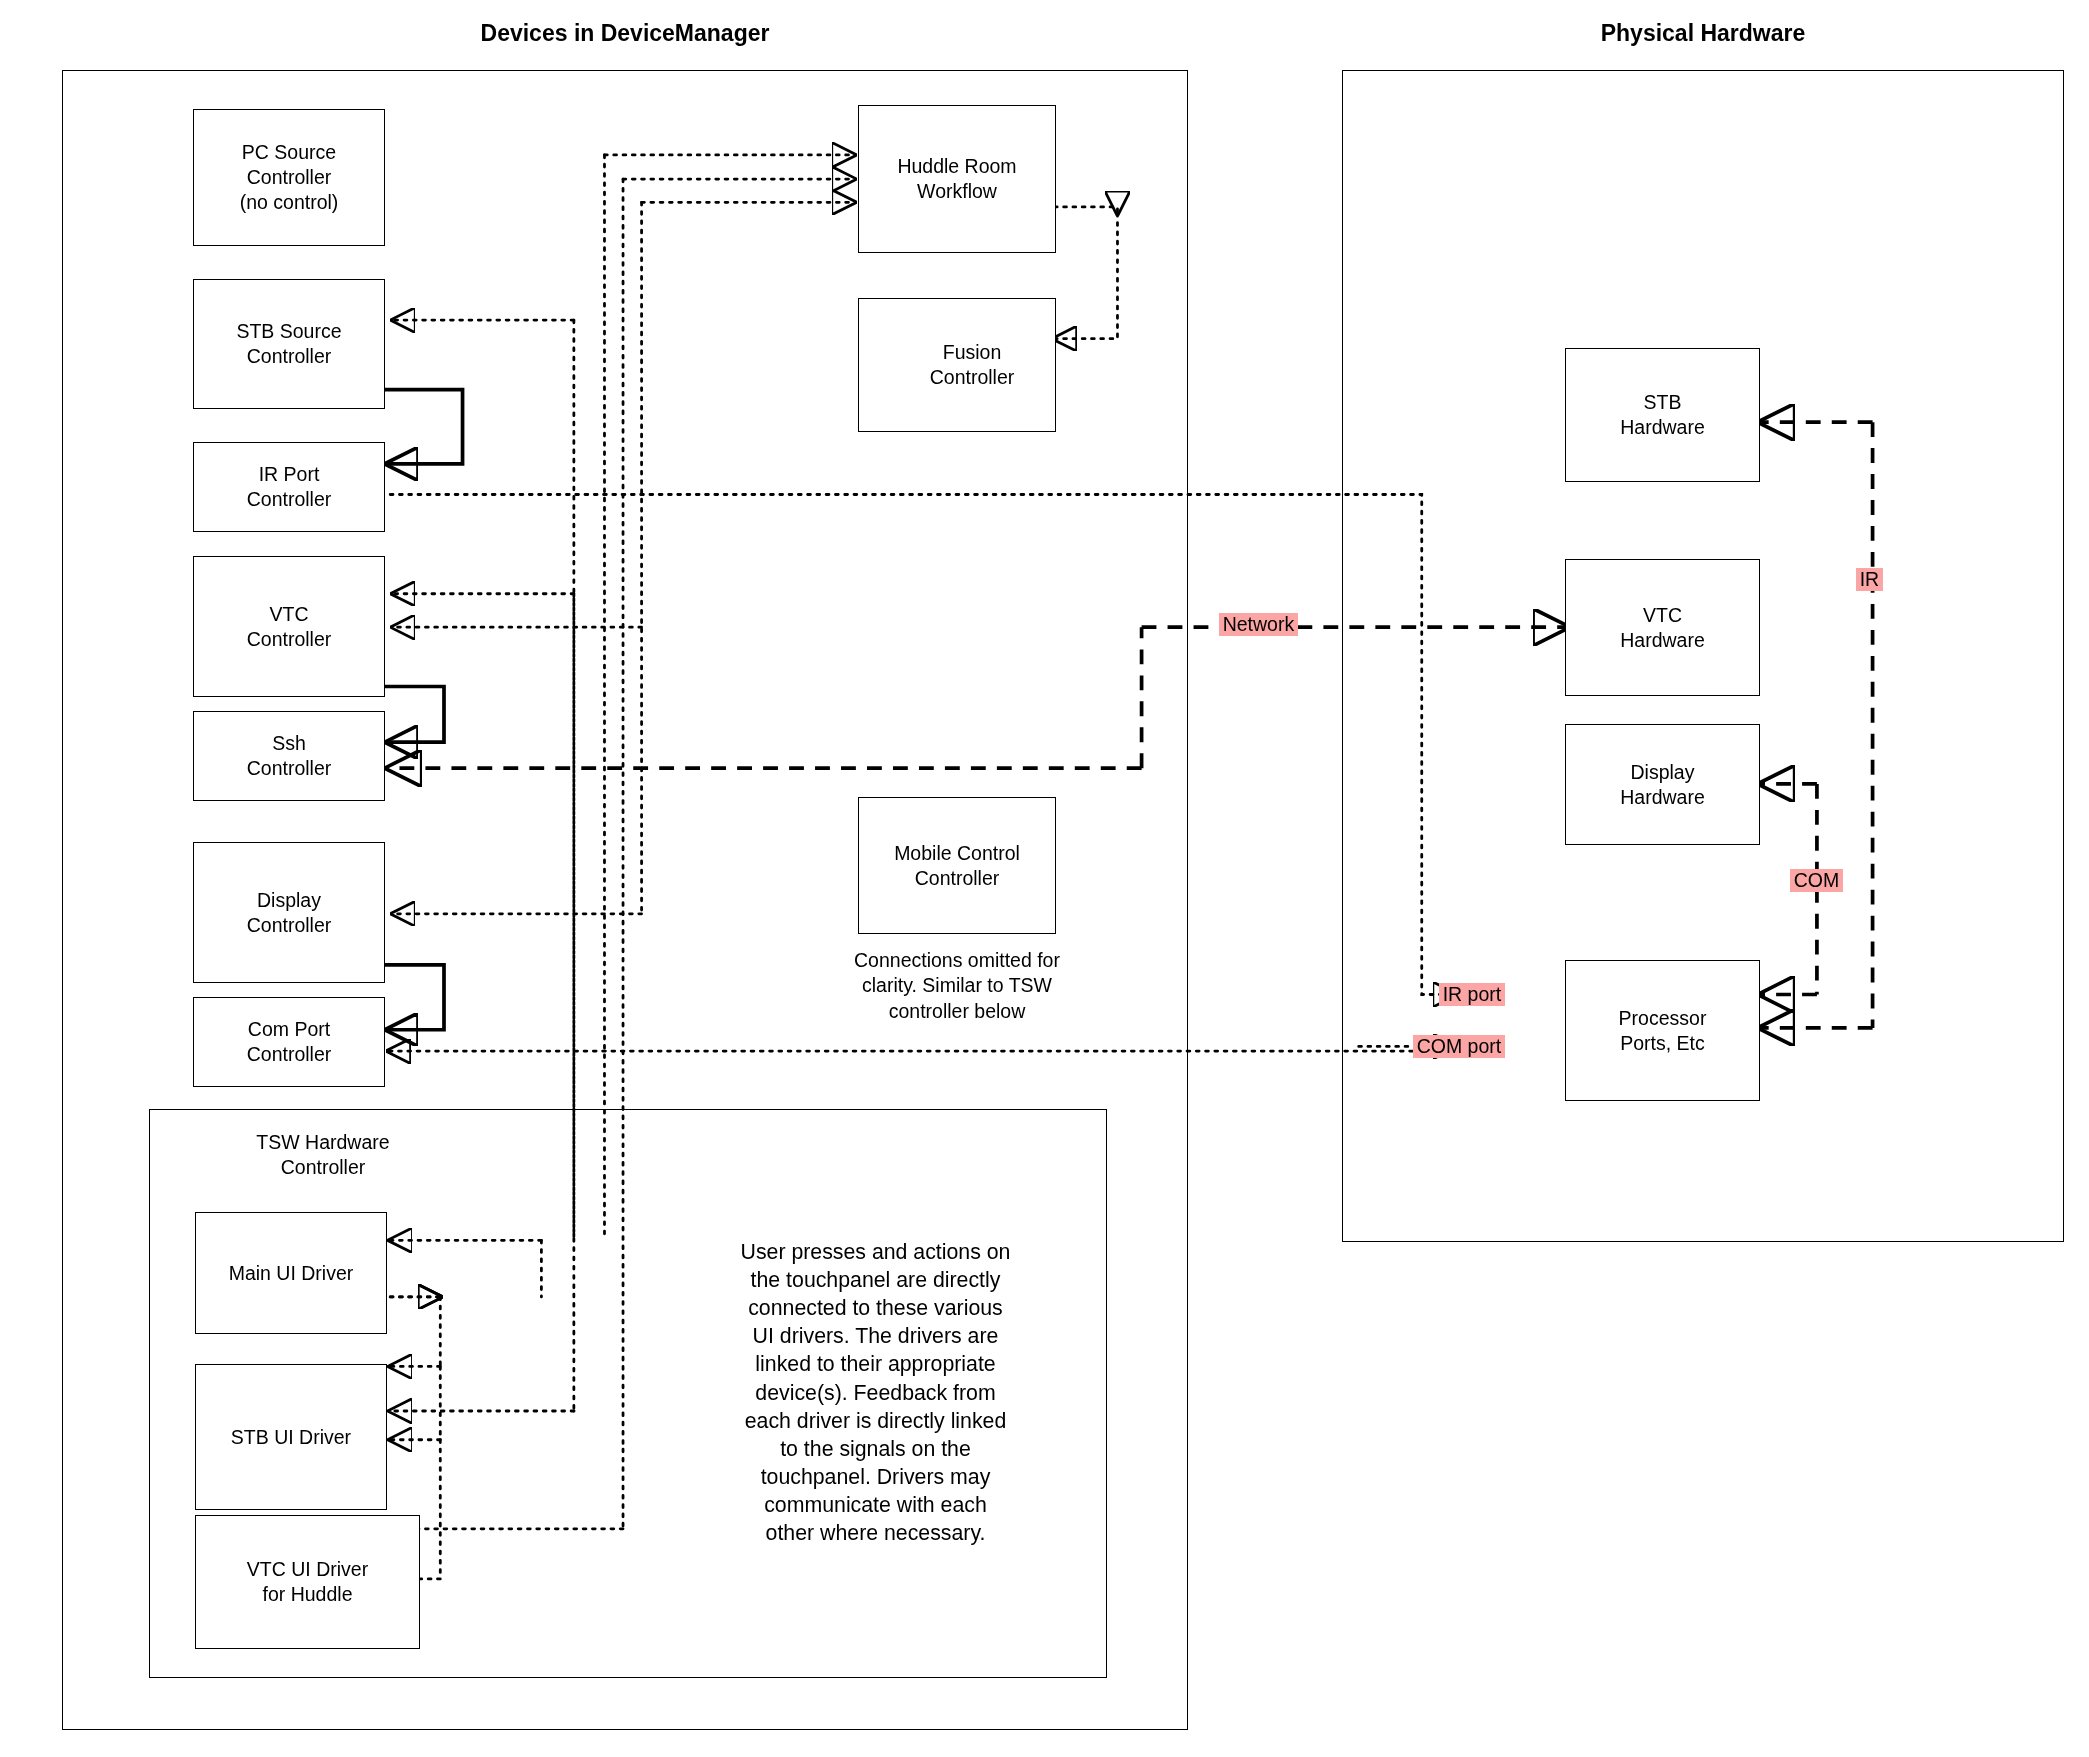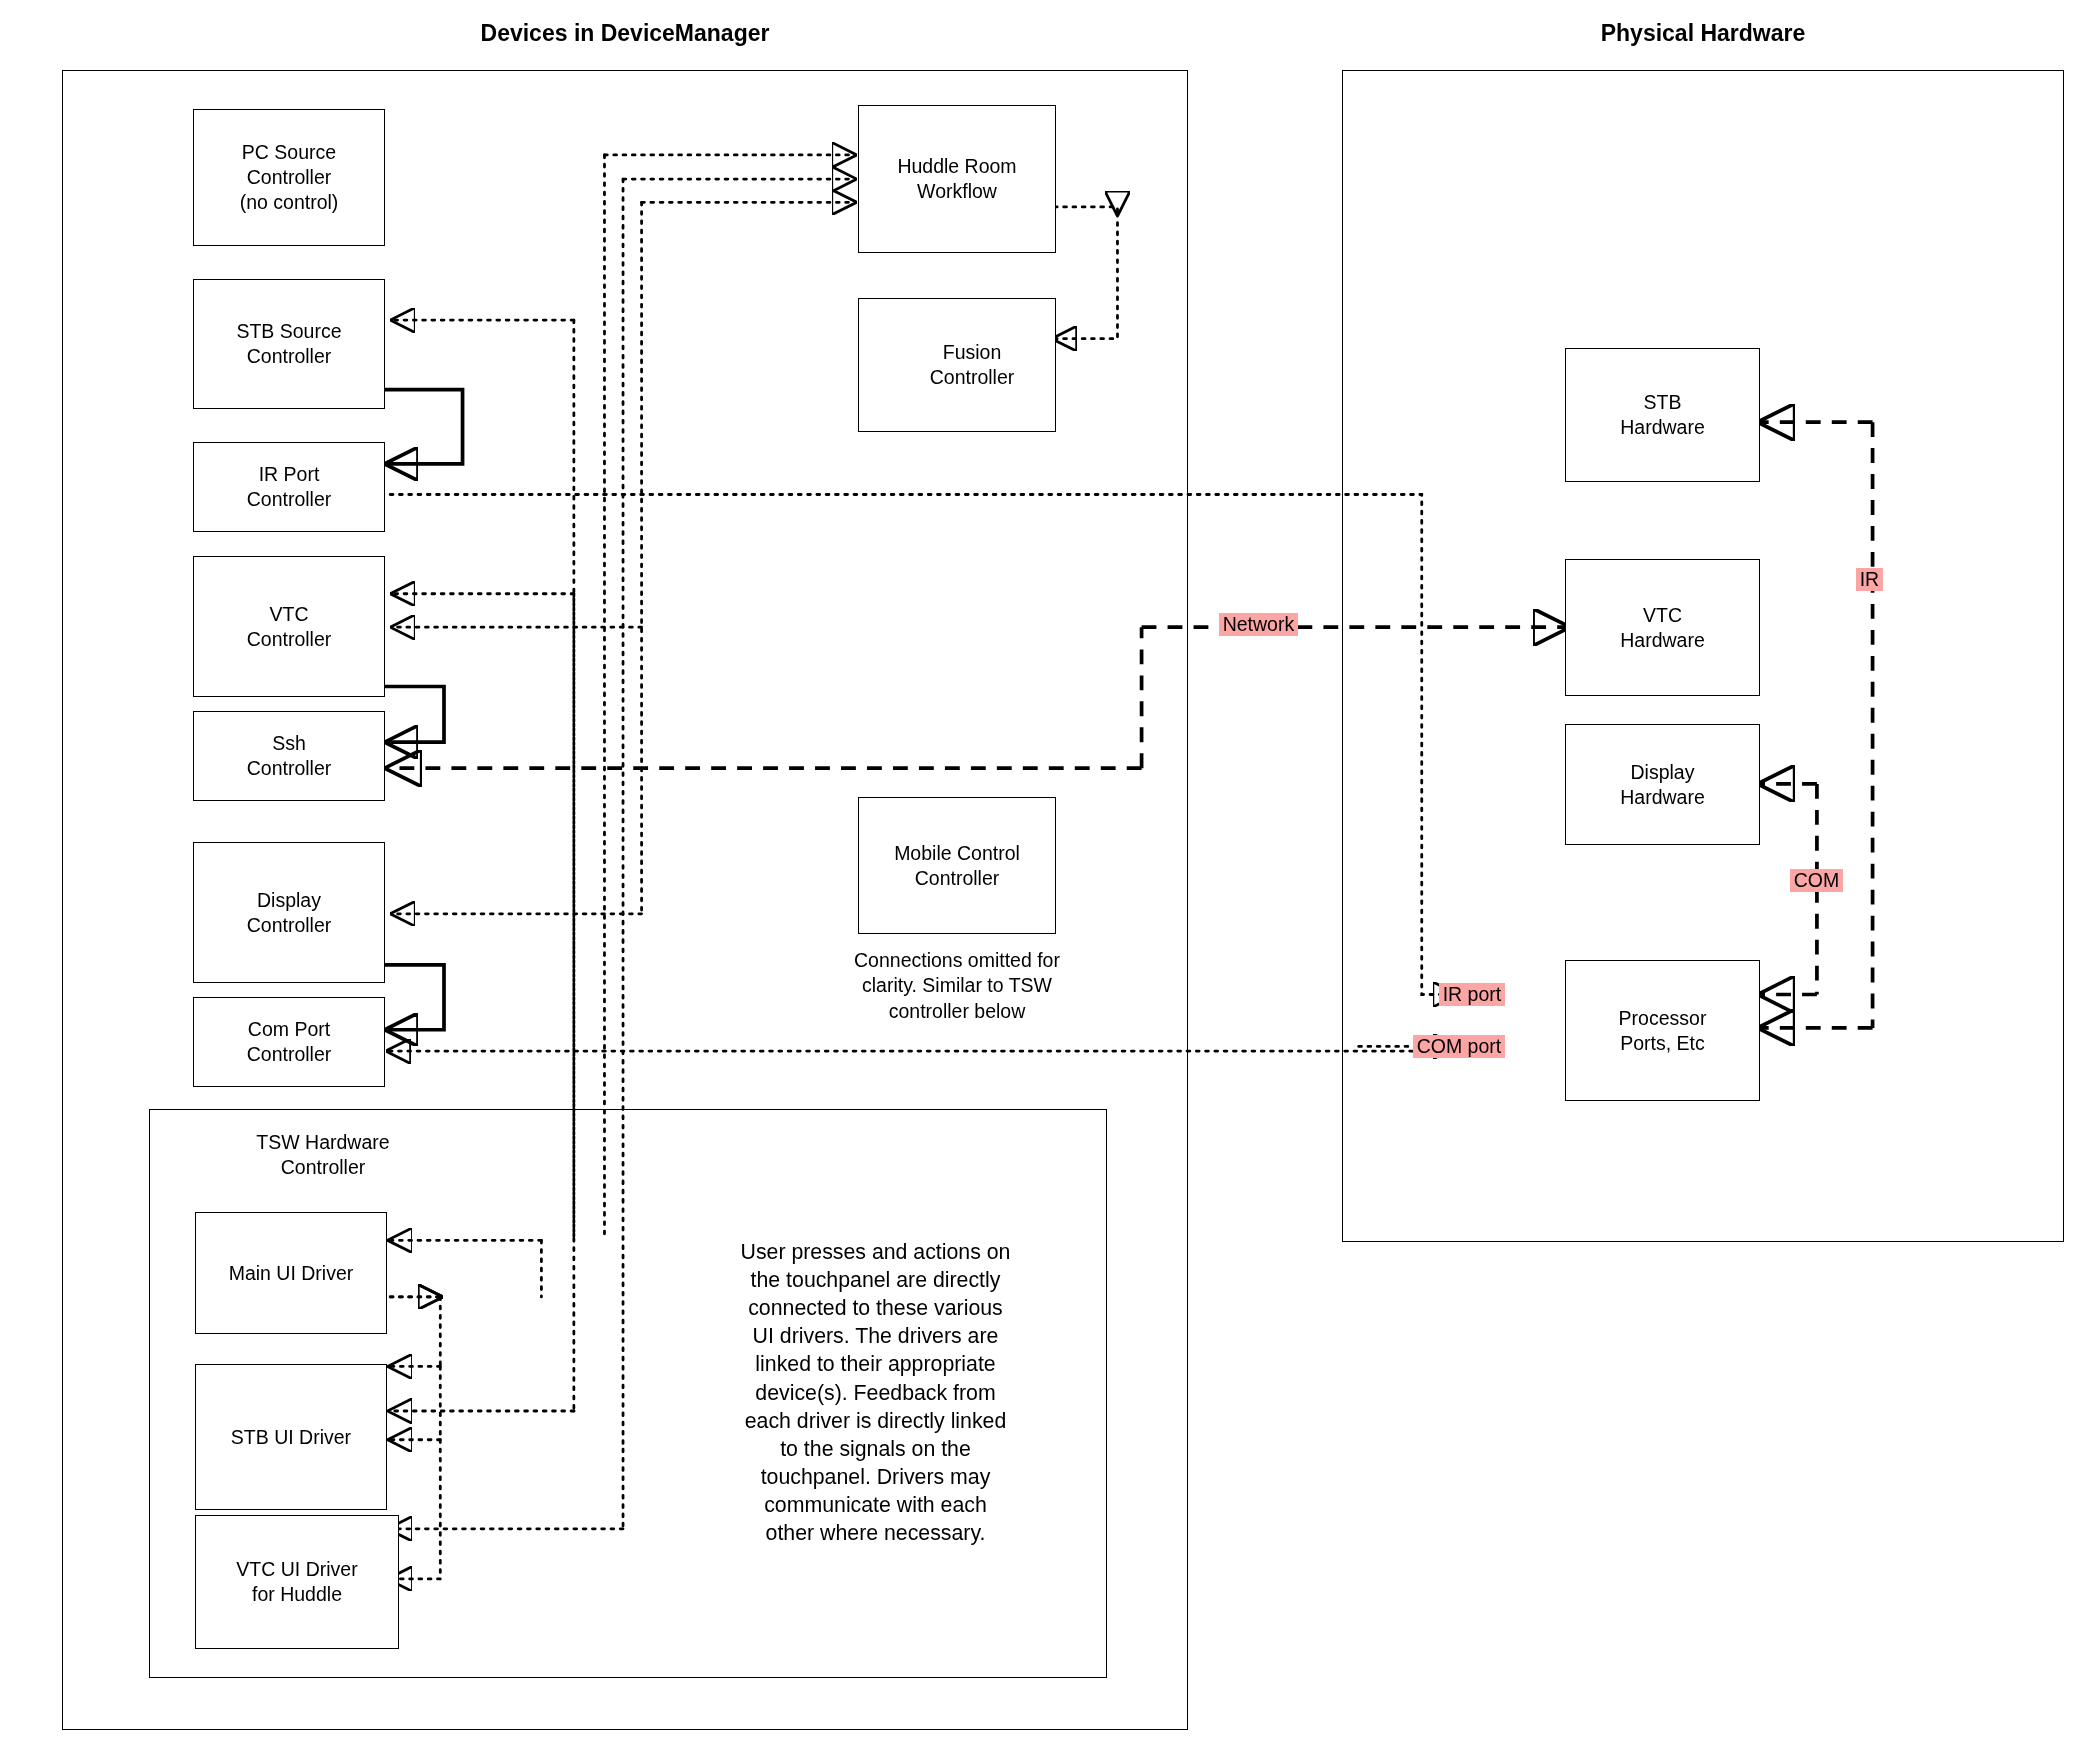--- a/index.html
+++ b/index.html
@@ -223,21 +223,21 @@
 Controller</div>
 
   <div class="plainlabel" style="left:813px; top:948px; width:272px;">Connections omitted for
 clarity. Similar to TSW
 controller below</div>
 
   <div class="node" style="left:187px; top:1212px; width:192px; height:122px;">Main UI Driver</div>
 
   <div class="node" style="left:187px; top:1364px; width:192px; height:146px;">STB UI Driver</div>
 
-  <div class="node" style="left:187px; top:1515px; width:204px; height:134px;">VTC UI Driver
+  <div class="node" style="left:187px; top:1515px; width:225px; height:134px;">VTC UI Driver
 for Huddle</div>
 
   <div class="paragraph" style="left:696px; top:1238px; width:343px;">User presses and actions on
 the touchpanel are directly
 connected to these various
 UI drivers.  The drivers are
 linked to their appropriate
 device(s). Feedback from
 each driver is directly linked
 to the signals on the

